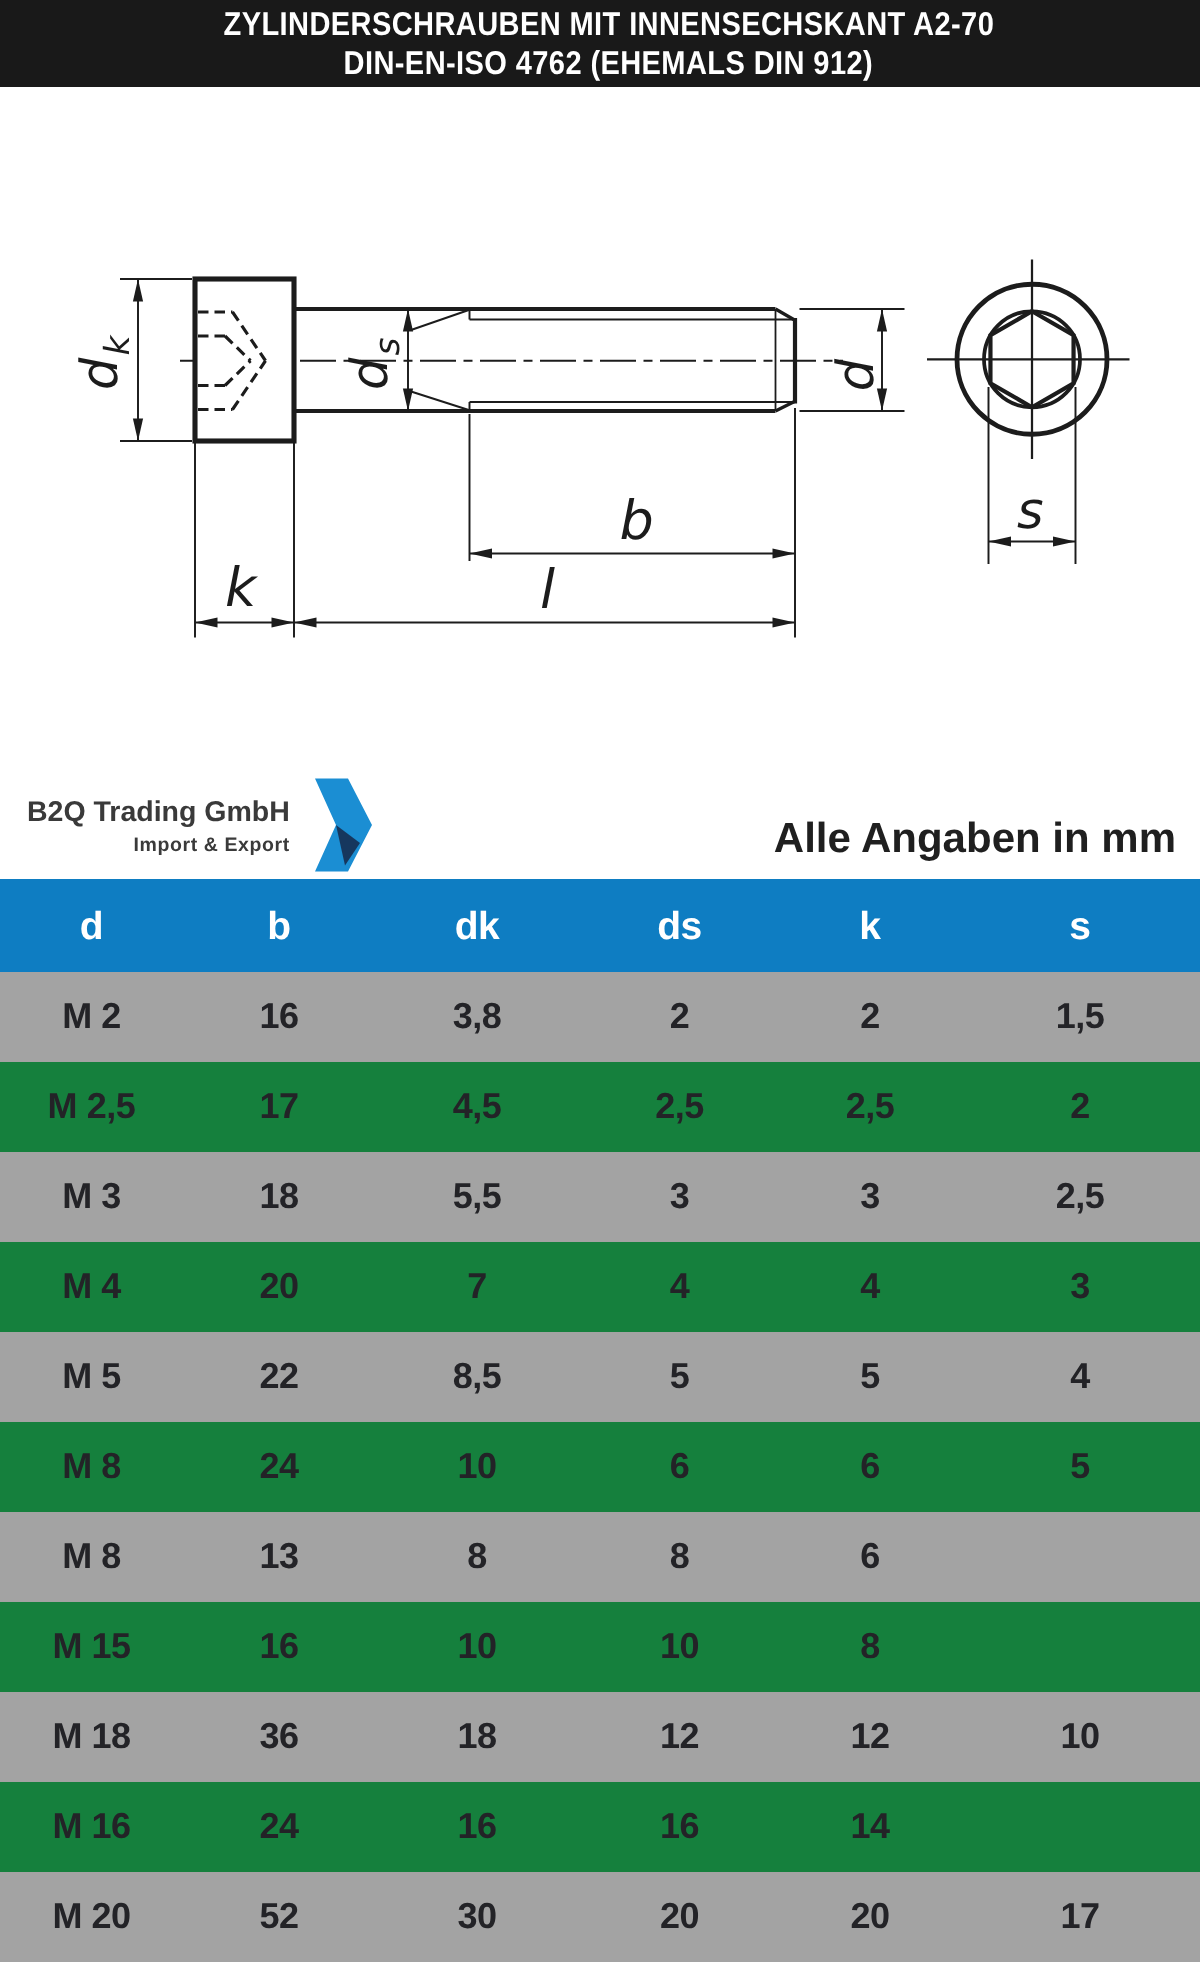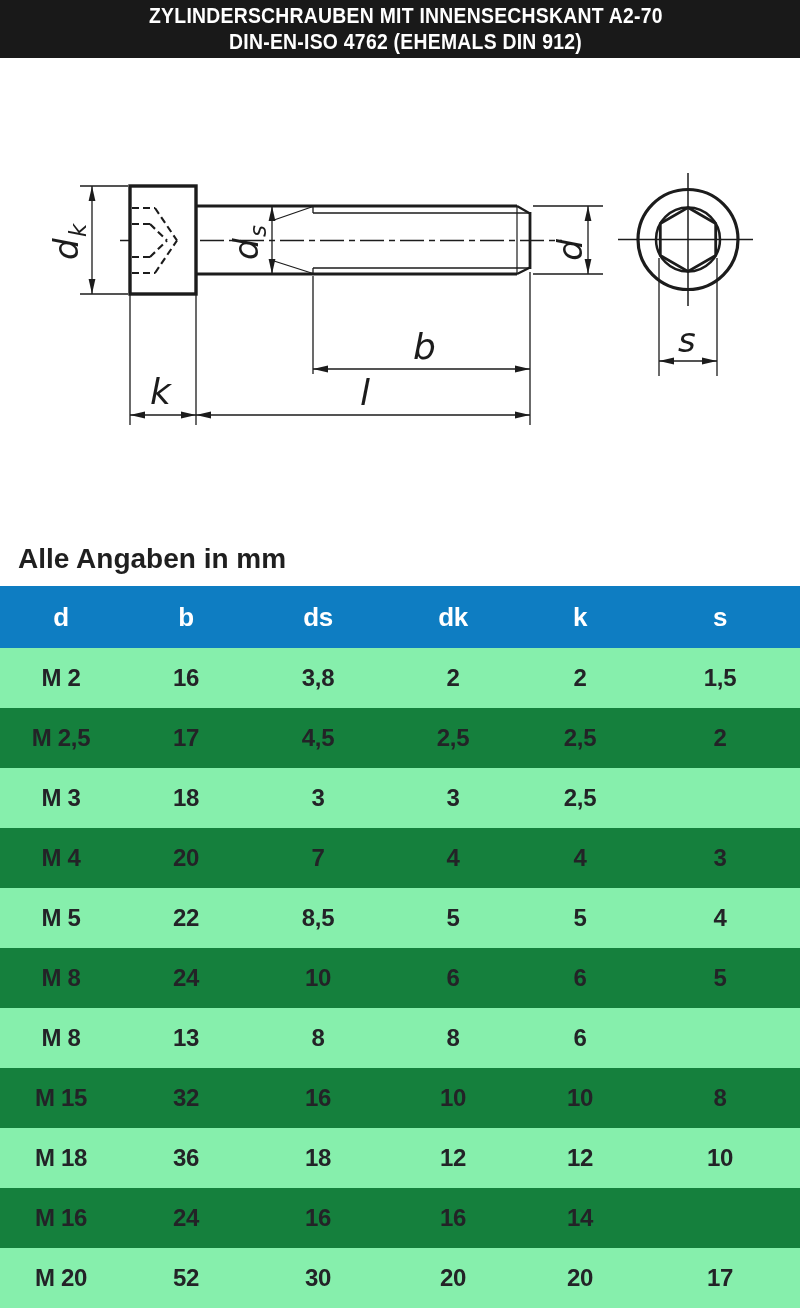--- a/index.html
+++ b/index.html
@@ -30,21 +30,21 @@
   .logo-company{font-size:19px;font-weight:bold;color:#3a3a3a;line-height:22px;white-space:nowrap;}
   .logo-tagline{font-size:13px;font-weight:bold;color:#3a3a3a;letter-spacing:.4px;margin-top:2px;}
   .units{font-size:28px;font-weight:bold;color:#1f1f1f;padding-bottom:8px;white-space:nowrap;}
   
   .spec-table{width:800px;}
   .thead,.trow{
     display:grid;grid-template-columns:122px 128px 136px 134px 120px 160px;
   }
   .thead{height:62px;background:#0e7dc2;}
   .thead .cell{color:#ffffff;font-size:26px;font-weight:bold;}
-  .trow{height:60px;background:#86efac;}
+  .trow{height:60px;background:#a3a3a3;}
   .trow.alt{background:#15803d;}
   .trow .cell{color:#232327;font-size:24px;font-weight:bold;}
   .cell{display:flex;align-items:center;justify-content:center;letter-spacing:-.3px;}
 </style>
 </head>
 <body>
 
 <div class="banner">
   <span class="line">ZYLINDERSCHRAUBEN MIT INNENSECHSKANT A2-70</span>
   <span class="line">DIN-EN-ISO 4762 (EHEMALS DIN 912)</span>
@@ -129,29 +129,39 @@
       <text class="dim-label" transform="rotate(-90 570 240)" x="560" y="252" font-size="34" text-anchor="middle">d</text>
       <text class="dim-label" x="413" y="359" font-size="36">b</text>
       <text class="dim-label" x="360" y="405" font-size="36">l</text>
       <text class="dim-label" x="150" y="404" font-size="36">k</text>
       <text class="dim-label" x="678" y="352" font-size="34">s</text>
     </g>
   </svg>
 </div>
 
 <div class="logo-row">
+  <div class="logo">
+    <div class="logo-text">
+      <div class="logo-company">B2Q Trading GmbH</div>
+      <div class="logo-tagline">Import &amp; Export</div>
+    </div>
+    <svg width="46" height="66" viewBox="0 0 46 66">
+      <polygon points="7,2 29,2 45,33 29,64 7,64 21,33" fill="#1b8ed3"></polygon>
+      <polygon points="21,33 37,45 27,60" fill="#16375e"></polygon>
+    </svg>
+  </div>
   <div class="units">Alle Angaben in mm</div>
 </div>
 
 <div class="spec-table">
   <div class="thead" style="background: rgb(14, 125, 194);">
       <div class="cell">d</div>
       <div class="cell">b</div>
+      <div class="cell">dk</div>
       <div class="cell">ds</div>
-      <div class="cell">dk</div>
       <div class="cell">k</div>
       <div class="cell">s</div>
     </div>
   <div>
       <div class="trow">
         <div class="cell">M 2</div>
         <div class="cell">16</div>
         <div class="cell">3,8</div>
         <div class="cell">2</div>
         <div class="cell">2</div>
@@ -161,20 +171,21 @@
         <div class="cell">M 2,5</div>
         <div class="cell">17</div>
         <div class="cell">4,5</div>
         <div class="cell">2,5</div>
         <div class="cell">2,5</div>
         <div class="cell">2</div>
       </div>
       <div class="trow">
         <div class="cell">M 3</div>
         <div class="cell">18</div>
+        <div class="cell">5,5</div>
         <div class="cell">3</div>
         <div class="cell">3</div>
         <div class="cell">2,5</div>
       </div>
       <div class="trow alt">
         <div class="cell">M 4</div>
         <div class="cell">20</div>
         <div class="cell">7</div>
         <div class="cell">4</div>
         <div class="cell">4</div>
@@ -198,21 +209,20 @@
       </div>
       <div class="trow">
         <div class="cell">M 8</div>
         <div class="cell">13</div>
         <div class="cell">8</div>
         <div class="cell">8</div>
         <div class="cell">6</div>
       </div>
       <div class="trow alt">
         <div class="cell">M 15</div>
-        <div class="cell">32</div>
         <div class="cell">16</div>
         <div class="cell">10</div>
         <div class="cell">10</div>
         <div class="cell">8</div>
       </div>
       <div class="trow">
         <div class="cell">M 18</div>
         <div class="cell">36</div>
         <div class="cell">18</div>
         <div class="cell">12</div>

